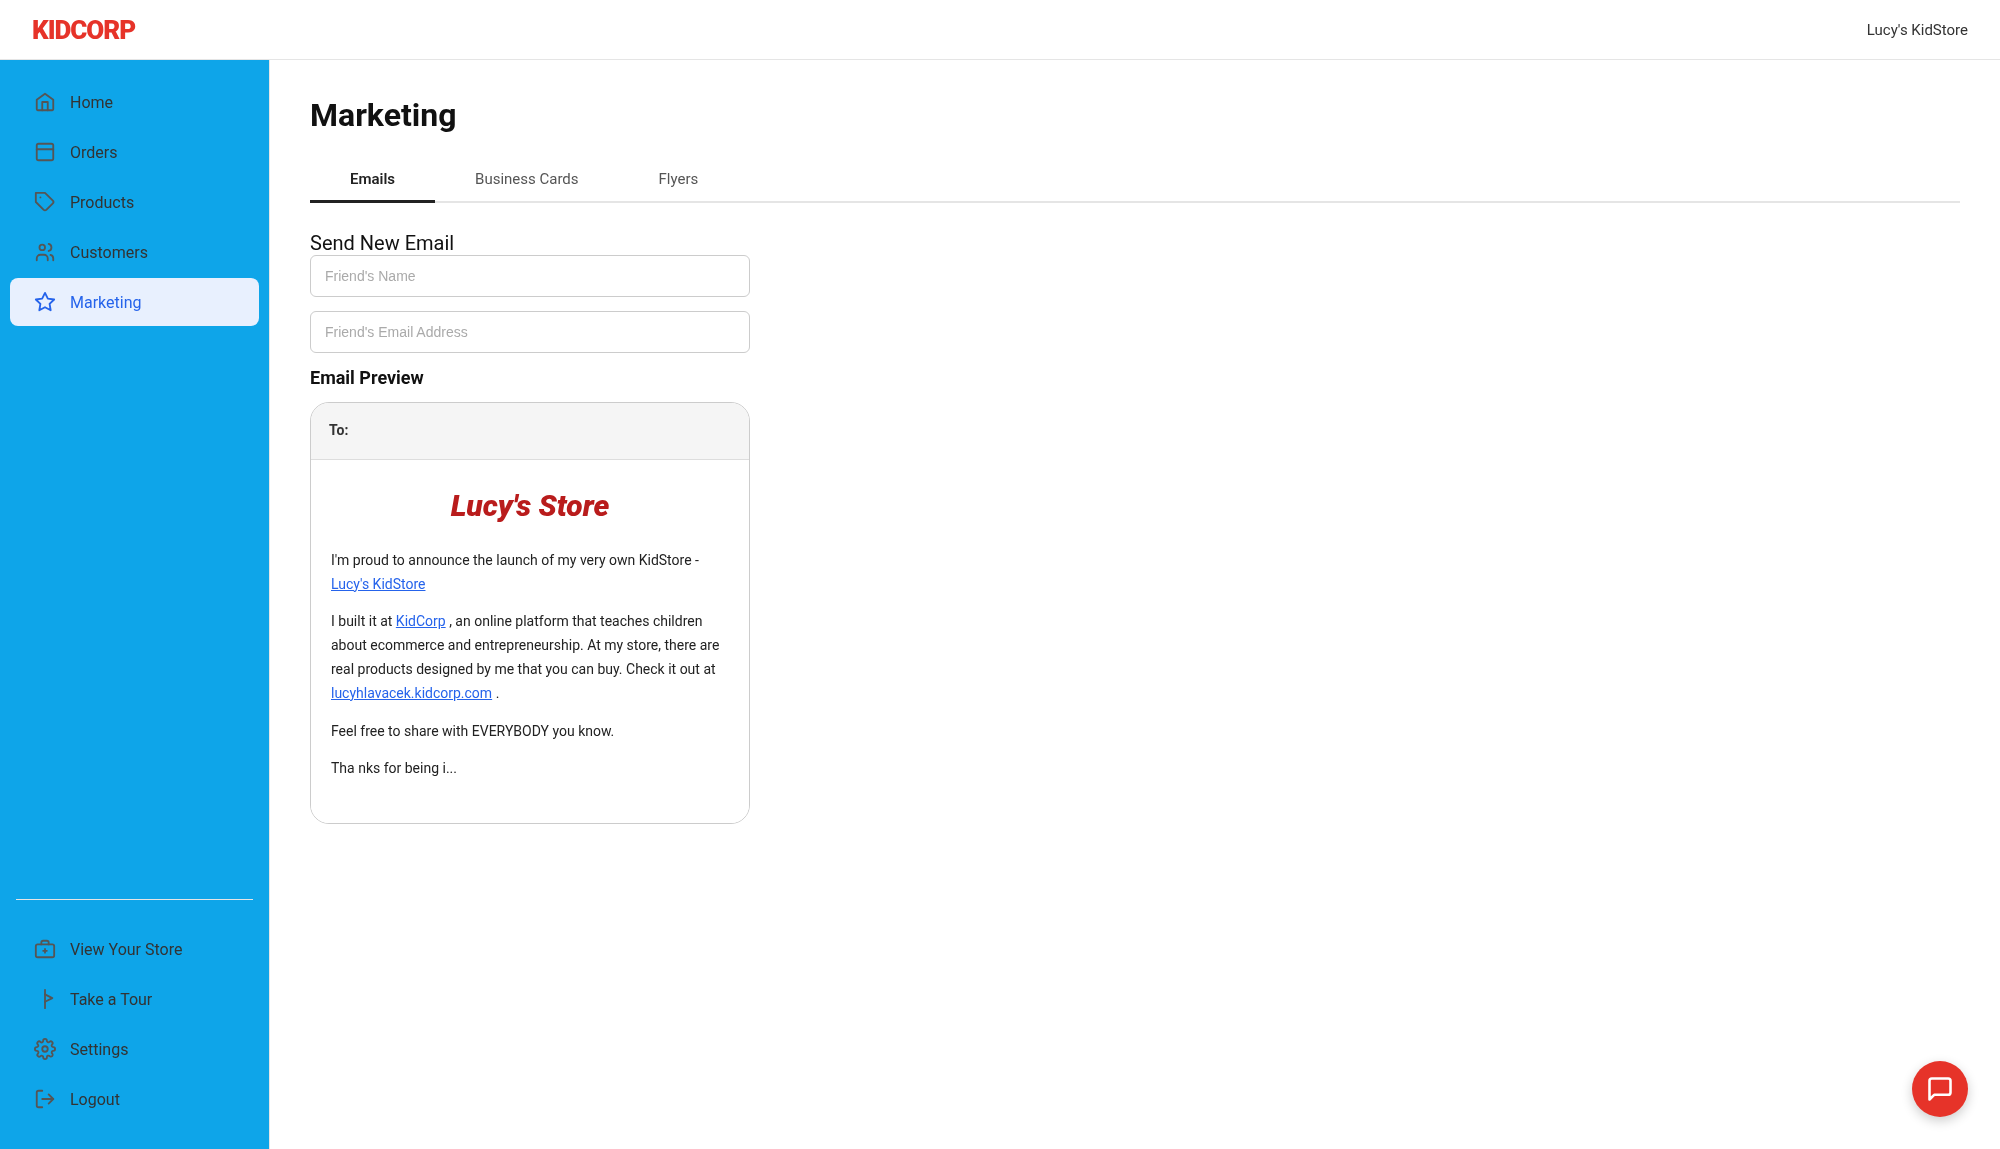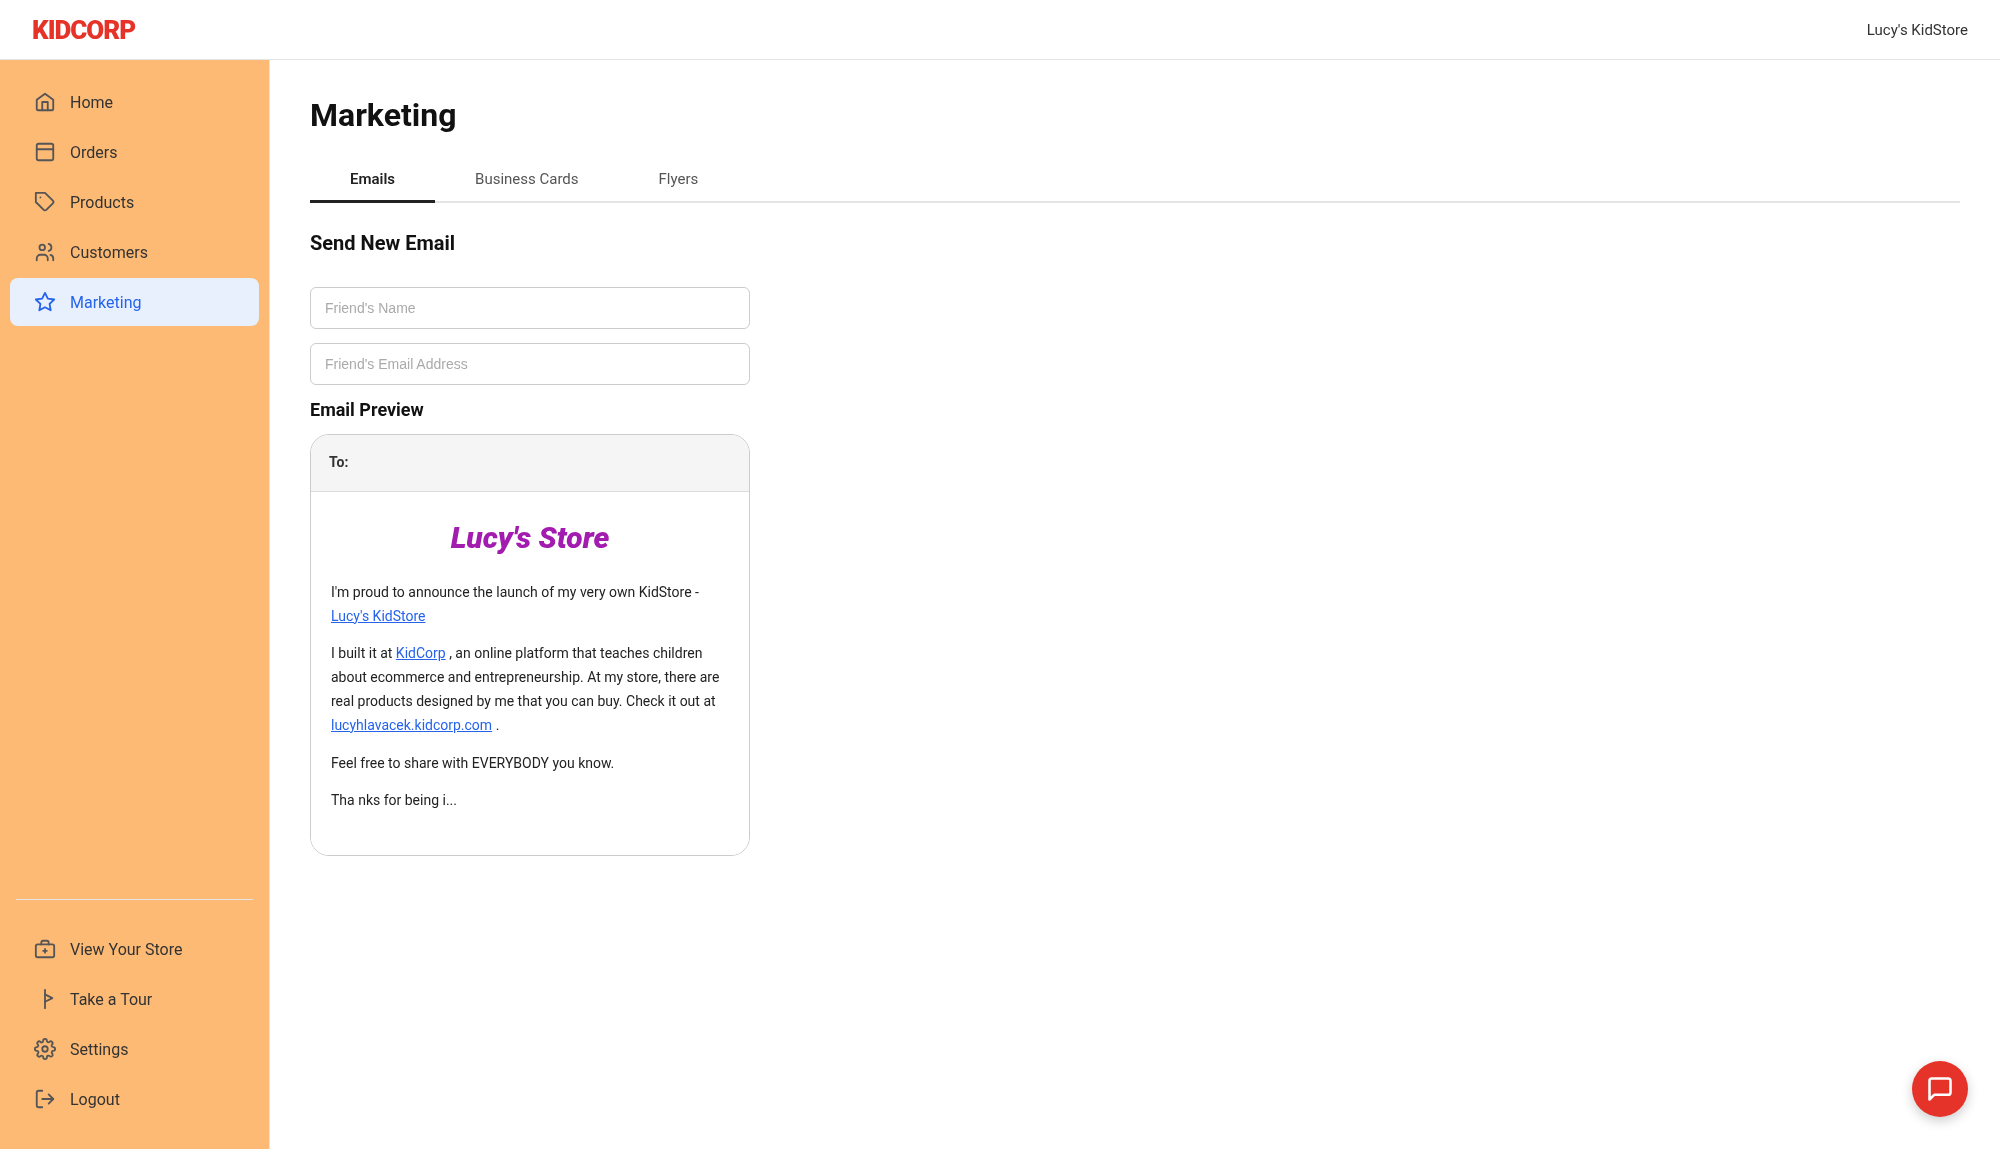--- a/index.html
+++ b/index.html
@@ -37,21 +37,21 @@
     }
 
     
     .sidebar {
       width: 270px;
       min-width: 270px;
       border-right: 1px solid #e5e5e5;
       display: flex;
       flex-direction: column;
       padding: 16px 0;
-      background: #fdba74;
+      background: #0ea5e9;
       position: fixed;
       top: 60px;
       bottom: 0;
       left: 0;
       overflow-y: auto;
       gap: 11px;
     }
     .sidebar-nav {
       flex: 1;
     }
@@ -120,22 +120,22 @@
     }
     .tab.active {
       color: #222;
       font-weight: 600;
       border-bottom: 3px solid #222;
     }
 
     
     .section-title {
       font-size: 20px;
-      font-weight: 700;
-      margin-bottom: 32px;
+      font-weight: 400;
+      margin-bottom: 0;
       color: #111;
     }
 
     .form-input {
       display: block;
       width: 440px;
       max-width: 100%;
       padding: 12px 14px;
       border: 1.5px solid #ccc;
       border-radius: 6px;
@@ -181,21 +181,21 @@
       padding: 20px 20px 28px;
       font-size: 14px;
       color: #222;
       line-height: 1.7;
       background: #fff;
     }
 
     .email-store-name {
       font-size: 30px;
       font-weight: 900;
-      color: #a21caf;
+      color: #b91c1c;
       text-align: center;
       margin-bottom: 18px;
       font-style: italic;
     }
 
     .email-body p {
       margin-bottom: 14px;
     }
 
     .email-body a {

